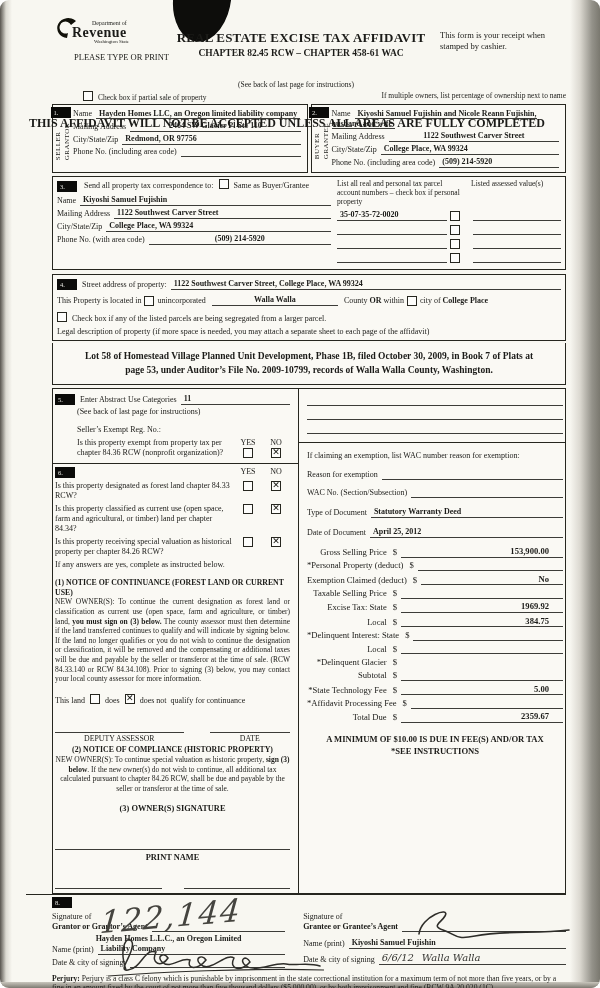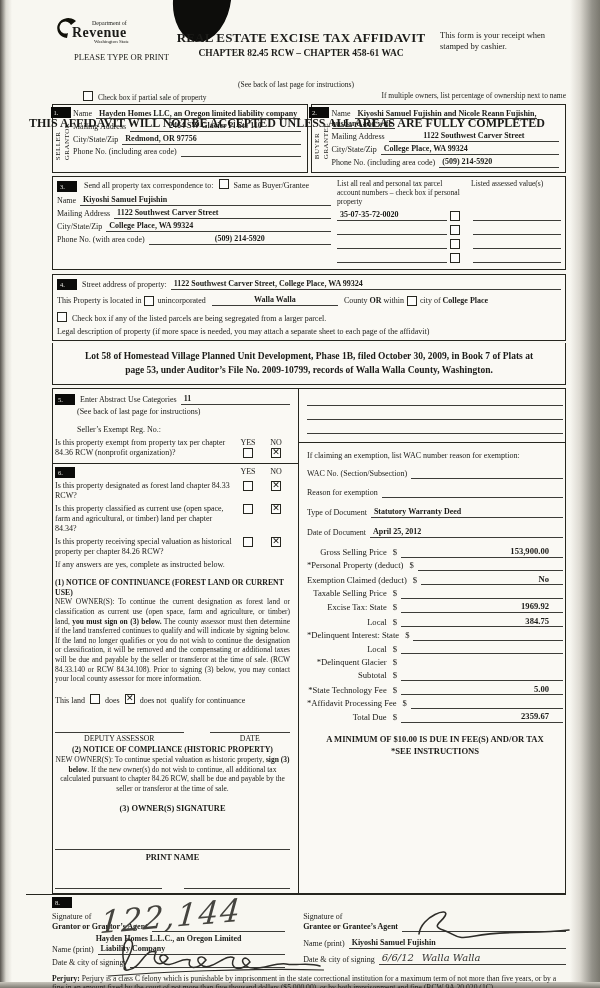--- a/index.html
+++ b/index.html
@@ -1,18 +1,18 @@
 <!DOCTYPE html>
 <html><head>
 <meta charset="utf-8">
 <style>
   html,body{margin:0;padding:0;}
   .page{position:relative;width:600px;height:988px;overflow:hidden;color:#1b1b18;
         font-family:"Liberation Serif",serif;
-        background:linear-gradient(to right,#57544e 0px,#dcdad2 6px,#f8f7f1 12px,#f8f7f1 570px,#dbd8d0 580px,#94928a 592px,#7a786f 600px);}
+        background:linear-gradient(to right,#57544e 0px,#dcdad2 6px,#f8f7f1 12px,#f8f7f1 570px,#dbd8d0 580px,#94928a 592px,#7a786f 600px);border-radius:9px;}
   .bottom-edge{position:absolute;left:0;right:0;bottom:0;height:6px;background:linear-gradient(to bottom,#c9c6bd,#7d7b72);}
   .blob{position:absolute;left:172px;top:-10px;width:58px;height:52px;background:#0d0d0b;
         border-radius:10% 30% 55% 48%/ 0 0 95% 80%;transform:rotate(4deg);}
   .form{position:absolute;left:26px;top:6px;width:540px;font-size:8px;line-height:1.25;}
   
   .hdr{position:relative;height:84px;}
   .logo{position:absolute;left:28px;top:8px;width:110px;}
   .logo .dept{font-size:6px;position:absolute;left:38px;top:6px;}
   .logo .rev{font-size:14px;font-weight:bold;letter-spacing:.5px;position:absolute;left:18px;top:10px;}
   .logo .st{font-size:5px;position:absolute;left:40px;top:25px;}
@@ -264,21 +264,21 @@
     <div class="cols box">
       <div class="lcol">
 
         <div class="fr" style="margin-top:2px;">
           <span class="badge">5.</span>
           <span class="lbl">Enter Abstract Use Categories</span>
           <span class="fillf">11</span>
         </div>
         <div style="margin-left:22px;">(See back of last page for instructions)</div>
         <div style="margin:8px 0 0 22px;">Seller’s Exempt Reg. No.:</div>
-        <div class="qrow" style="">
+        <div class="qrow" style="margin-left:22px;">
           <span class="qtxt">Is this property exempt from property tax per chapter 84.36 RCW (nonprofit organization)?</span>
           <span class="yn"><span>YES</span><br><span class="cb"></span></span>
           <span class="yn"><span>NO</span><br><span class="cb checked"></span></span>
         </div>
 
         <div style="border-top:1.5px solid #26261f;margin:3px -8px 0 -2px;padding:2px 8px 0 2px;">
           <div class="qrow" style="margin:1px 0 2px;">
             <span class="qtxt"><span class="badge">6.</span></span>
             <span class="yn">YES</span>
             <span class="yn">NO</span>
@@ -329,26 +329,26 @@
         </div>
       </div>
 
       <div class="rcol">
 
         <div class="blankline"></div>
         <div class="blankline"></div>
         <div class="blankline"></div>
         <div style="border-top:1.5px solid #26261f;margin:8px -2px 0 -8px;padding:8px 2px 0 8px;">
           <div>If claiming an exemption, list WAC number reason for exemption:</div>
+          <div class="fr" style="margin-top:9px;">
+              <span class="lbl">Reason for exemption</span>
+              <span class="fillf"></span>
+            </div>
           <div class="fr" style="margin-top:8px;">
               <span class="lbl">WAC No. (Section/Subsection)</span>
-              <span class="fillf"></span>
-            </div>
-          <div class="fr" style="margin-top:9px;">
-              <span class="lbl">Reason for exemption</span>
               <span class="fillf"></span>
             </div>
           <div class="fr" style="margin-top:9px;">
               <span class="lbl">Type of Document</span>
               <span class="fillf">Statutory Warranty Deed</span>
             </div>
           <div class="fr" style="margin-top:9px;">
               <span class="lbl">Date of Document</span>
               <span class="fillf" style="text-align:left;">April 25, 2012</span>
             </div>

